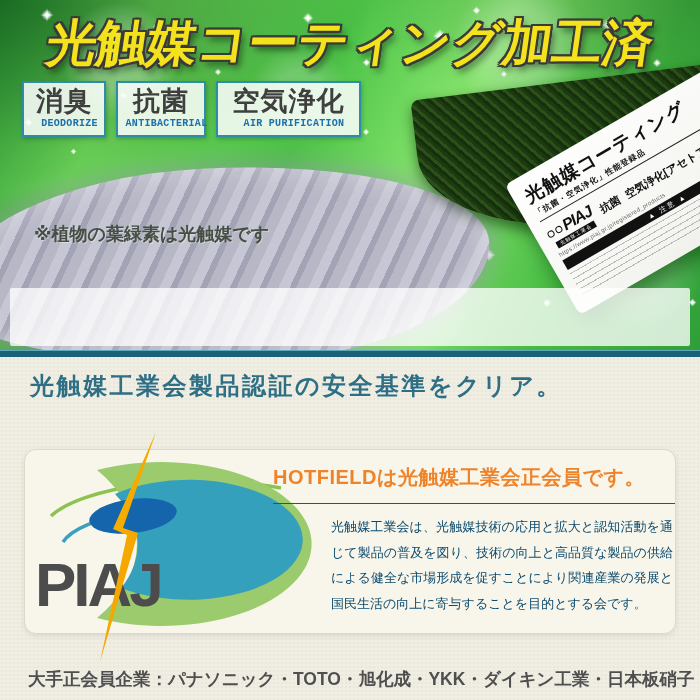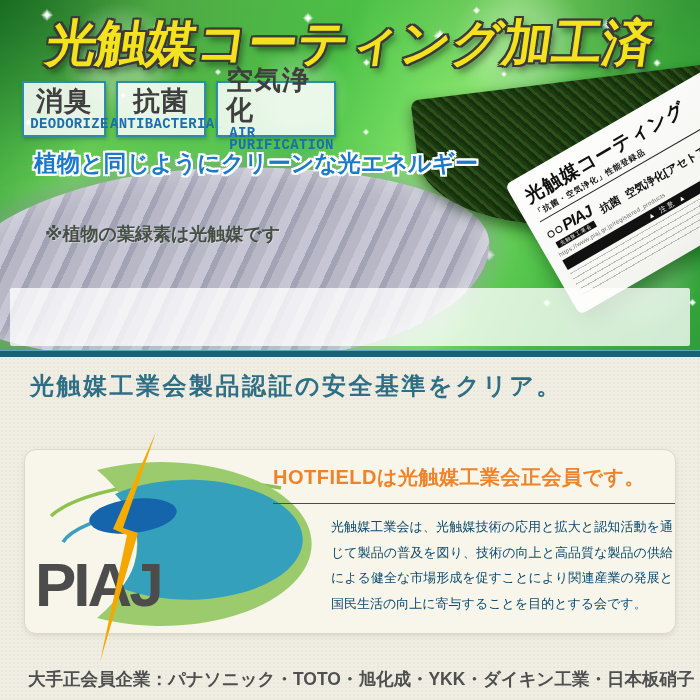--- a/index.html
+++ b/index.html
@@ -58,28 +58,28 @@
   .hero-title { position:absolute; left:0; top:12px; width:700px; text-align:center;
     font-family:"Liberation Serif","DejaVu Serif",serif; font-weight:bold; font-size:50px; line-height:62px;
     color:#f4e31c; transform:skewX(-8deg); letter-spacing:0px; white-space:nowrap;
     text-shadow:-2px -2px 0 #3a3a3a,2px -2px 0 #3a3a3a,-2px 2px 0 #3a3a3a,2px 2px 0 #3a3a3a,
       -2px 0 0 #3a3a3a,2px 0 0 #3a3a3a,0 -2px 0 #3a3a3a,0 2px 0 #3a3a3a,4px 5px 7px rgba(0,0,0,.55); }
   .badges { position:absolute; left:22px; top:81px; display:flex; gap:10px; }
   .badge { background:rgba(255,255,255,.85); border:2px solid #2e8ca8; height:56px;
     display:flex; flex-direction:column; align-items:center; justify-content:center; padding:2px 8px 3px;
     box-shadow:1px 2px 4px rgba(0,60,30,.3);font-family:Liberation Mono, monospace; }
   .badge-jp { font-size:27px; line-height:30px; font-weight:bold; color:#3f3f3f; letter-spacing:1px; }
-  .badge-en { font-size:14px; line-height:12px; font-weight:bold; color:#1a6fae; letter-spacing:.3px;margin-left:11px; }
-  .b1 { width:84px; } .b2 { width:90px; } .b3 { width:120px;align-items:center; }
+  .badge-en { font-size:10px; line-height:12px; font-weight:bold; color:#1a6fae; letter-spacing:.3px;margin-left:11px; }
+  .b1 { width:84px; } .b2 { width:90px; } .b3 { width:145px;align-items:center; }
   .lead { position:absolute; left:34px; top:147px; font-size:23px; line-height:33px; font-weight:900;
     color:#1b79c8; letter-spacing:0px; white-space:nowrap;
     text-shadow:-2px -2px 0 #fff,2px -2px 0 #fff,-2px 2px 0 #fff,2px 2px 0 #fff,
       -2px 0 0 #fff,2px 0 0 #fff,0 -2px 0 #fff,0 2px 0 #fff; }
   .note { position:absolute; left:34px; top:222px; font-size:18px; font-weight:700; color:#454f44;
-    text-shadow:1px 1px 0 rgba(255,255,255,.35);margin-left:11px; }
+    text-shadow:1px 1px 0 rgba(255,255,255,.35); }
   .info-box { position:absolute; left:10px; top:288px; width:680px; height:58px;
     background:rgba(255,255,255,.78); border-radius:2px; padding:6px 16px;
     font-size:14.5px; line-height:23px; font-weight:700; color:#333; white-space:nowrap; }
 
   .divider { position:absolute; left:0; top:350px; width:700px; height:7px; background:#1a6175; border-top:1px solid #5fa7bc; }
 
   
   .lower { position:absolute; left:0; top:357px; width:700px; height:343px; background:#f0eee3;
     background-image:radial-gradient(rgba(120,115,90,.06) 1px, transparent 1px); background-size:4px 4px; }
   .headline { position:absolute; left:30px; top:10px; font-family:Liberation Sans, sans-serif;
@@ -167,21 +167,20 @@
         <span class="badge-jp">抗菌</span>
         <span class="badge-en">ANTIBACTERIAL</span>
       </div>
       <div class="badge b3">
         <span class="badge-jp">空気浄化</span>
         <span class="badge-en">AIR PURIFICATION</span>
       </div>
     </div>
 
     <div class="lead">
-      <div>植物と同じようにクリーンな光エネルギー</div>
     </div>
 
     <div class="note">※植物の葉緑素は光触媒です</div>
 
     <div class="info-box">
     </div>
   </div>
 
   <div class="divider"></div>
 

